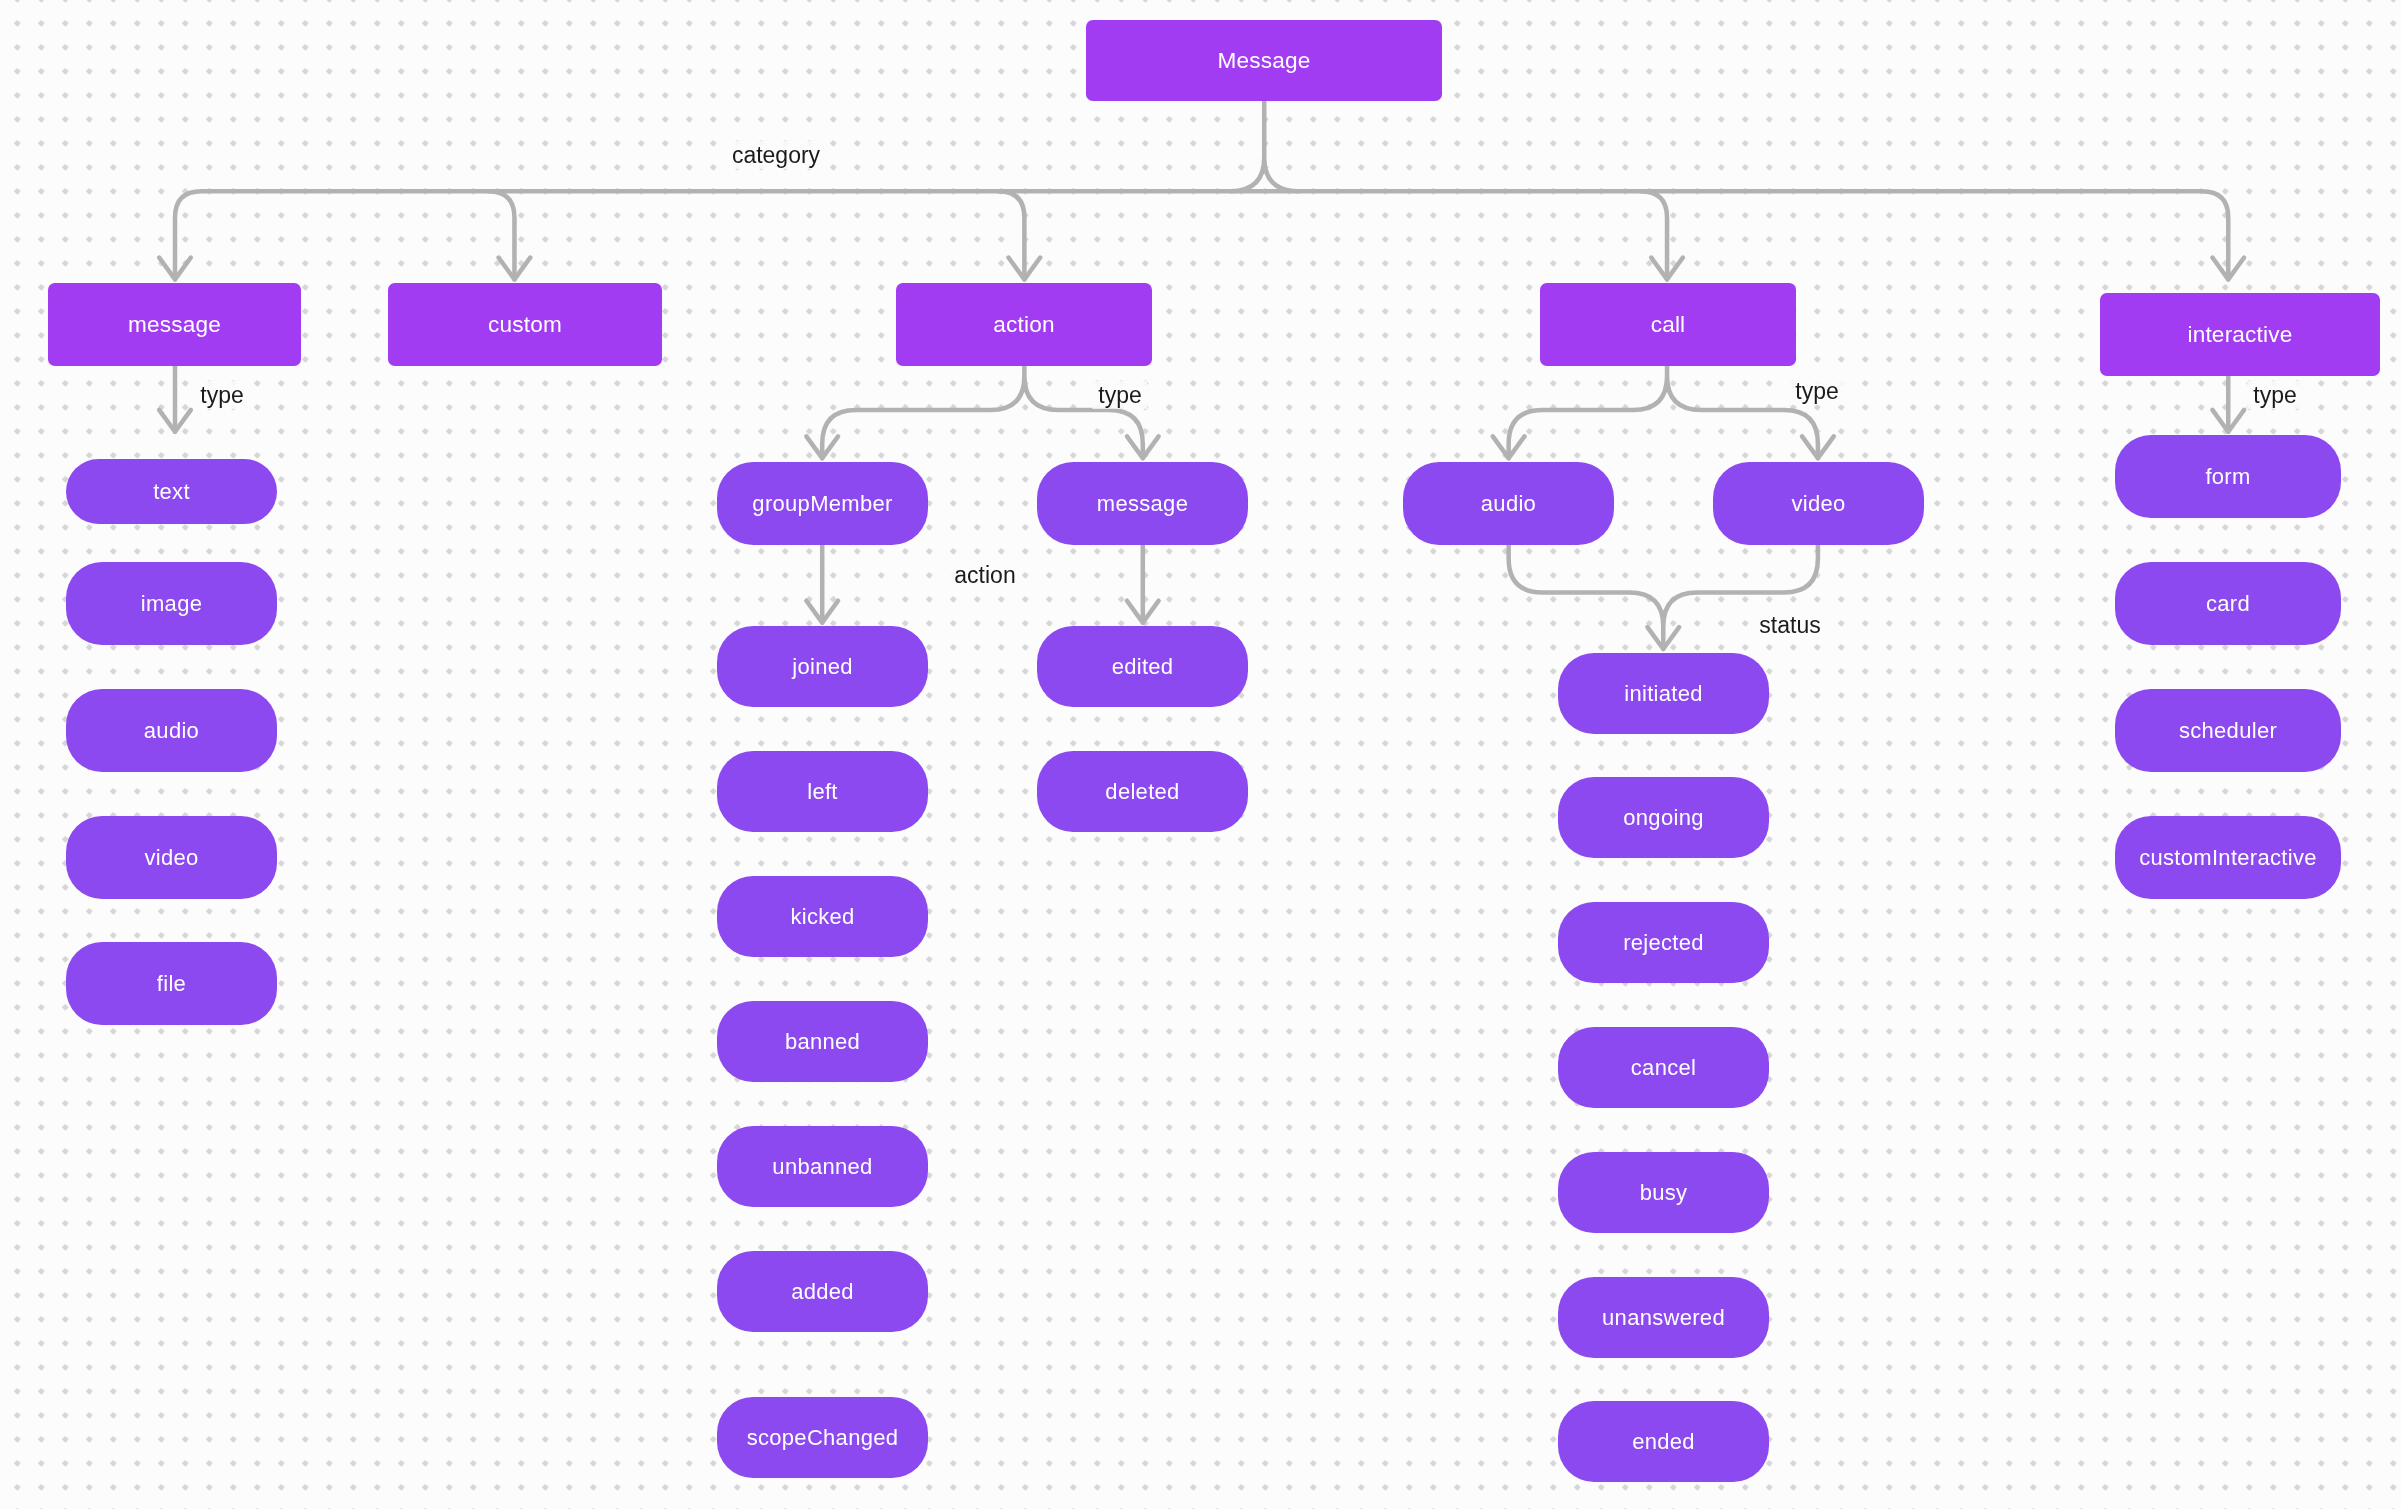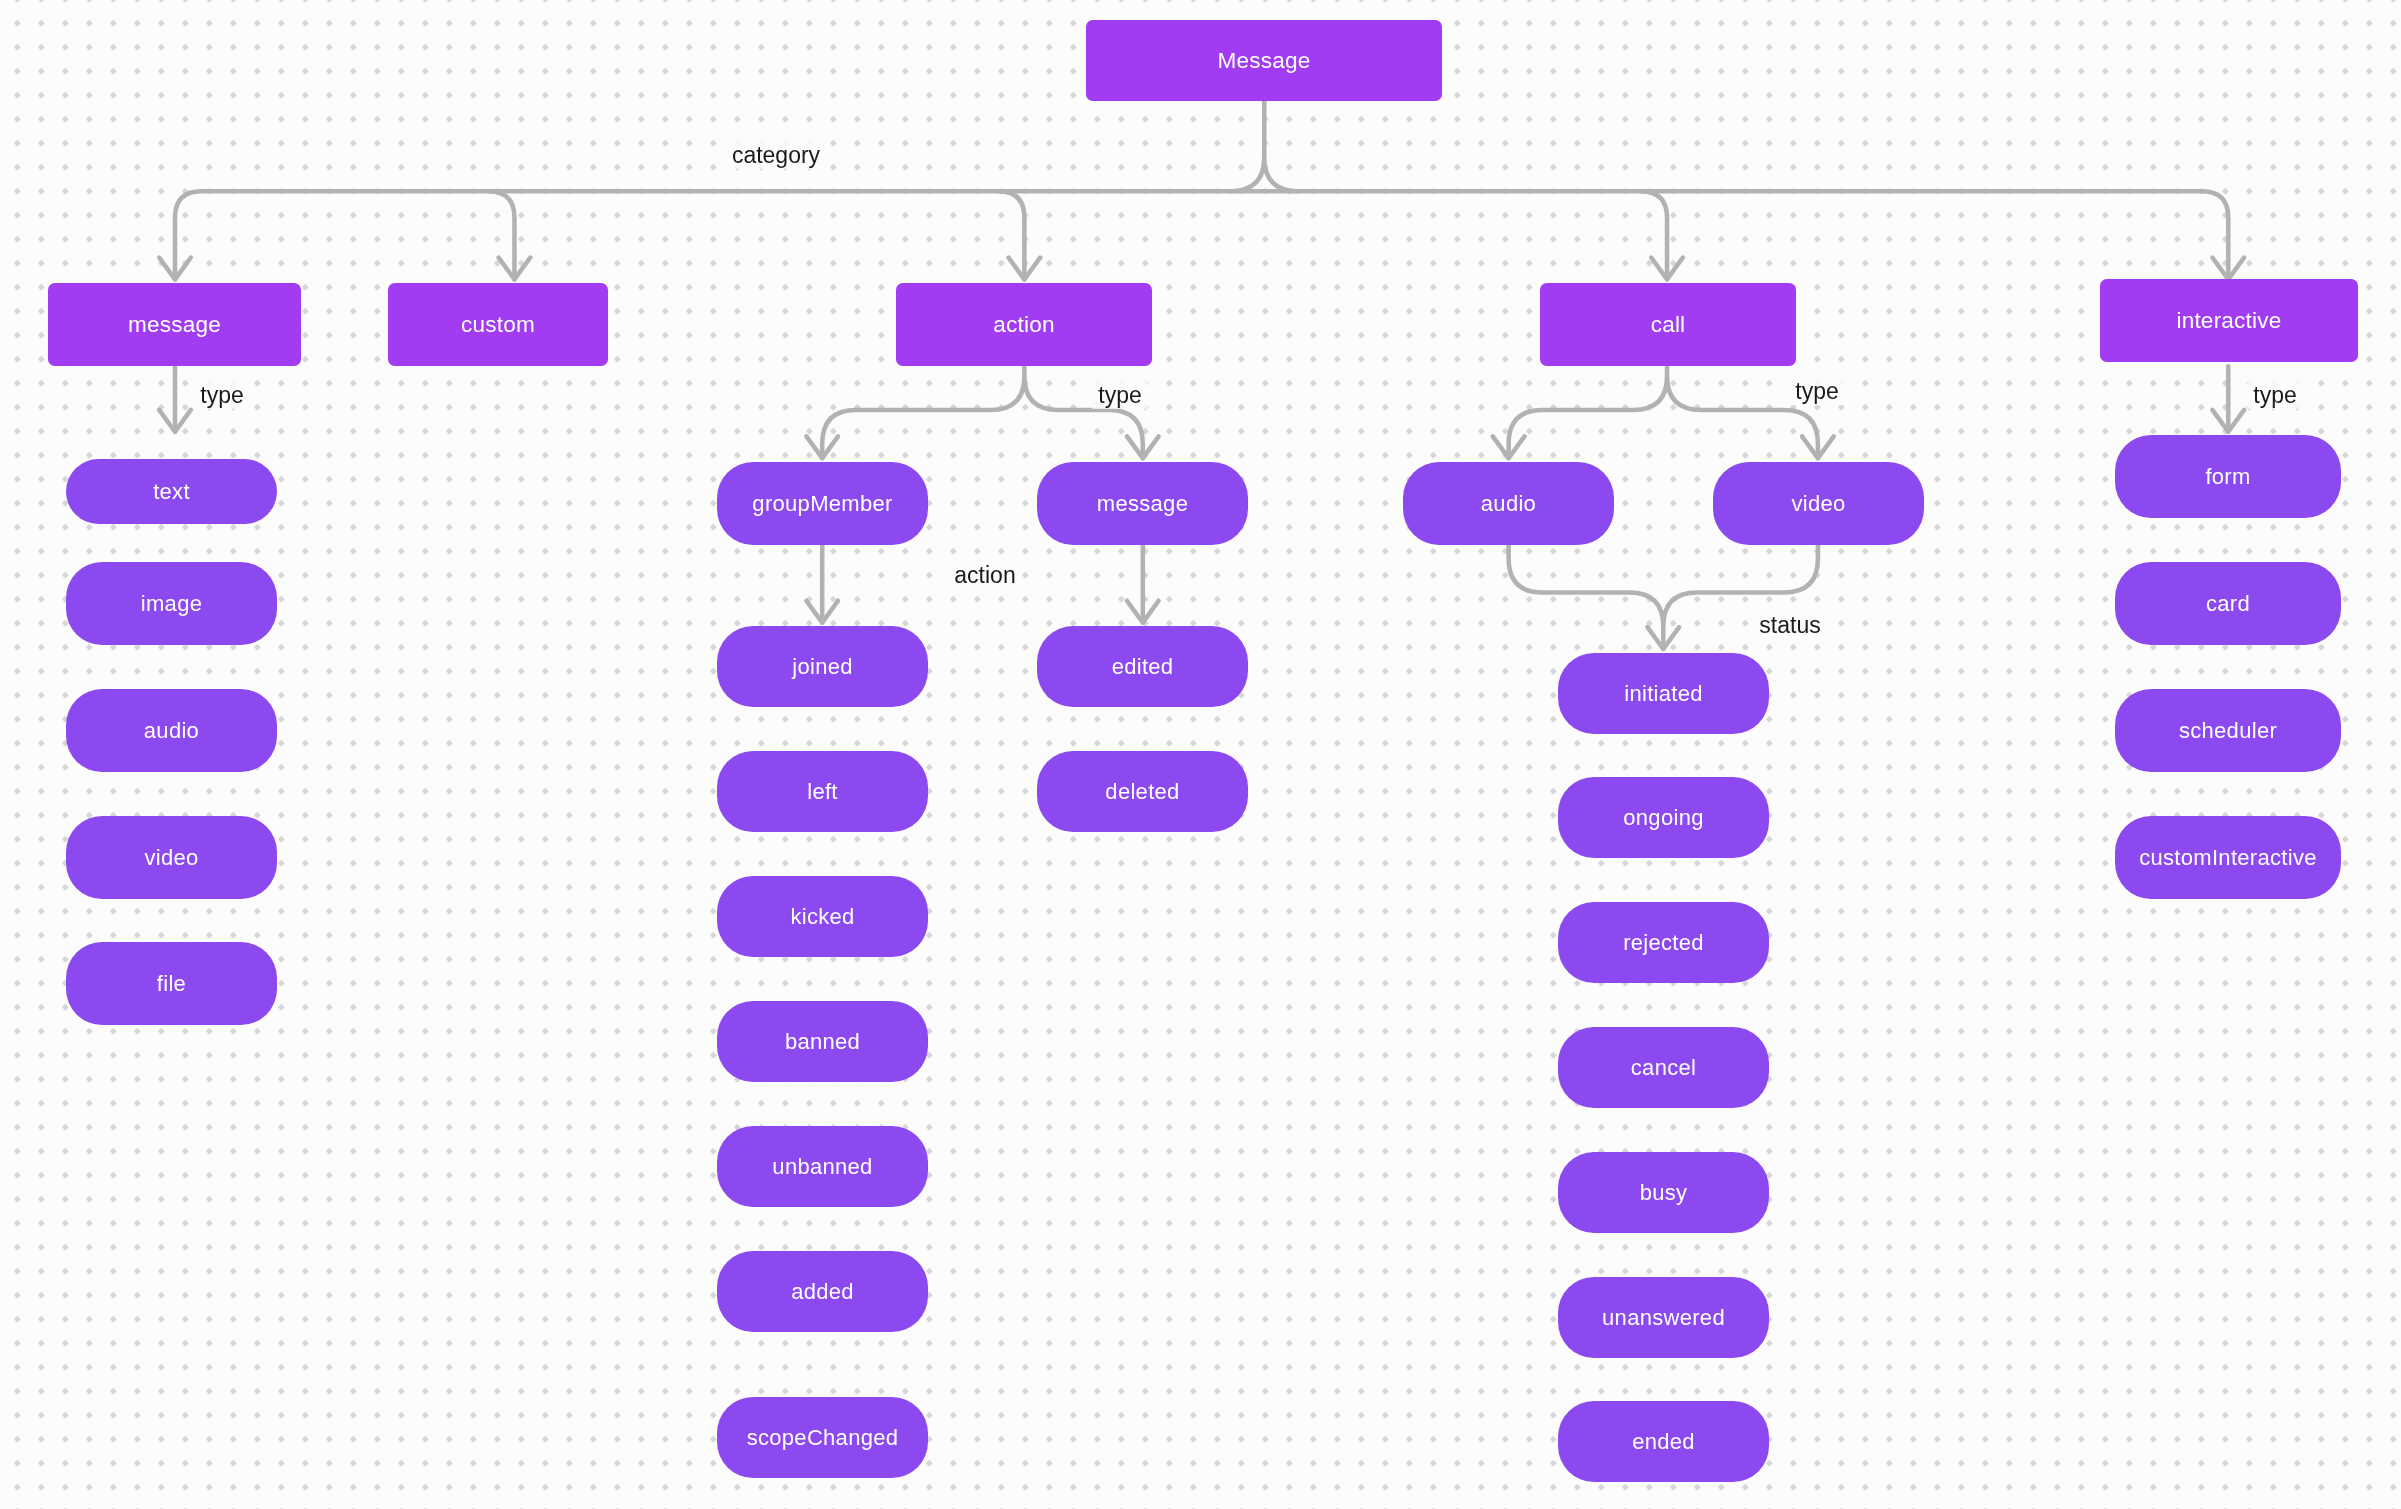--- a/index.html
+++ b/index.html
@@ -93,30 +93,30 @@
       <path d="M1494,796 L1515,825 L1536,796" fill="none" stroke="#b2b2b2" stroke-width="6" stroke-linecap="round" stroke-linejoin="round"></path>
       <path d="M2184,831 L2205,860 L2226,831" fill="none" stroke="#b2b2b2" stroke-width="6" stroke-linecap="round" stroke-linejoin="round"></path>
     </svg>
   <div id="nodes-layer">
       <div class="node rect" style="left: 1086px; top: 20.4px; width: 356px; height: 81px;">
         <span>Message</span>
       </div>
       <div class="node rect" style="left: 48px; top: 283px; width: 253px; height: 83px;">
         <span>message</span>
       </div>
-      <div class="node rect" style="left: 388px; top: 283px; width: 220px; height: 83px;">
+      <div class="node rect" style="left: 388px; top: 283px; width: 274px; height: 83px;">
         <span>custom</span>
       </div>
       <div class="node rect" style="left: 896px; top: 283px; width: 256px; height: 83px;">
         <span>action</span>
       </div>
       <div class="node rect" style="left: 1540px; top: 283px; width: 256px; height: 83px; text-align: center;">
         <span>call</span>
       </div>
-      <div class="node rect" style="left: 2100px; top: 279px; width: 258px; height: 83px;">
+      <div class="node rect" style="left: 2100px; top: 293px; width: 280px; height: 83px;">
         <span>interactive</span>
       </div>
       <div class="node pill" style="left: 66px; top: 435px; width: 211px; height: 65px; margin-top: 24px;">
         <span>text</span>
       </div>
       <div class="node pill" style="left: 66px; top: 562px; width: 211px; height: 83px;">
         <span>image</span>
       </div>
       <div class="node pill" style="left: 66px; top: 689px; width: 211px; height: 83px;">
         <span>audio</span>

